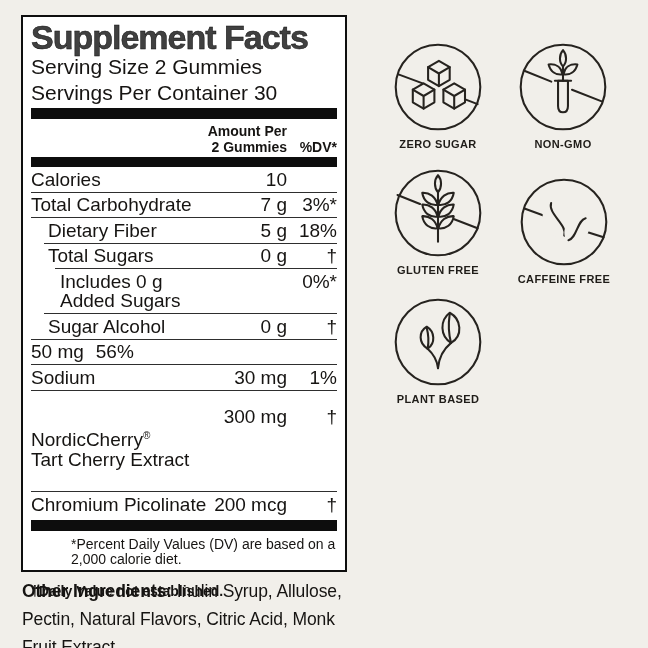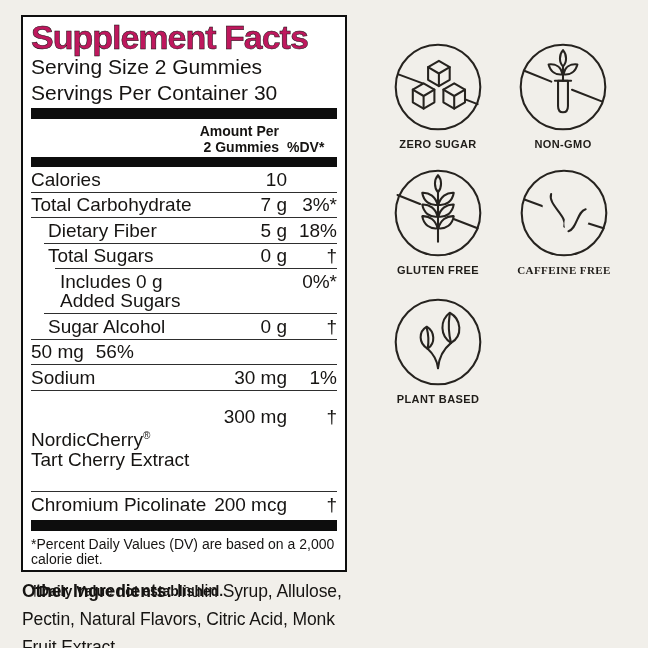--- a/index.html
+++ b/index.html
@@ -9,56 +9,56 @@
     font-family:"Liberation Sans", sans-serif;
   }
   
   .panel{
     position:absolute;left:21px;top:15px;width:326px;height:557px;
     box-sizing:border-box;background:#ffffff;border:2.5px solid #0e0e0e;
     padding:0 8px;
   }
   .title{
     font-size:34px;font-weight:bold;letter-spacing:-1px;line-height:34px;
-    margin-top:3px;color:#be185d;-webkit-text-stroke:.5px #0d0d0d;white-space:nowrap;
+    margin-top:3px;color:#404040;-webkit-text-stroke:.5px #0d0d0d;white-space:nowrap;
   }
   .serving{font-size:21px;line-height:26px;}
   .bar{background:#0d0d0d;height:11px;margin-top:2px;}
   .bar.thin{height:10px;}
   .bar.bottom{margin-top:3px;}
   .hdr{
     display:flex;justify-content:flex-end;align-items:flex-end;
-    font-size:14px;font-weight:bold;line-height:15.5px;margin-top:5px;text-align:right;gap:8px;
-  }
-  .hdr-dv{width:50px;text-align:left;}
+    font-size:14px;font-weight:bold;line-height:15.5px;margin-top:5px;text-align:right;
+  }
+  .hdr-dv{width:50px;text-align:right;}
   .nf-row{display:flex;align-items:flex-start;padding:2.5px 0;font-size:19px;line-height:19.5px;}
   .nf-row.gap{padding-top:16px;}
   .nf-name{flex:1;white-space:pre-line;}
   .nf-name.ind1{padding-left:17px;}
   .nf-name.ind2{padding-left:29px;}
   .nf-amt{text-align:left;white-space:nowrap;}
   .nf-dv{width:50px;text-align:right;white-space:nowrap;}
   .sep{height:1px;background:#2e2e2e;}
   .sep.s1{margin-left:13px;}
   .sep.s2{margin-left:24px;}
   .sup{font-size:10px;vertical-align:7px;}
   .fnote{font-size:14px;line-height:15.5px;}
-  .fnote.first{margin-top:6px;}
+  .fnote.first{margin-top:6px;margin-left:40px;}
   .fnote.second{margin-top:16px;font-weight:bold;}
   
   .badge{position:absolute;width:126px;display:flex;flex-direction:column;align-items:center;}
   .badge svg{width:90px;height:90px;display:block;}
   .bsvg circle,.bsvg line,.bsvg path{fill:none;stroke:#26231f;stroke-width:2.3;stroke-linecap:round;stroke-linejoin:round;}
   .bsvg .fb{fill:#f1efea;}
   .badge-label{
     margin-top:6px;font-size:11px;font-weight:bold;letter-spacing:.4px;
     color:#1f1c18;text-align:right;white-space:nowrap;
   }
   .b1{left:375px;top:42px;}  .b2{left:500px;top:42px;}
-  .b3{left:375px;top:168px;} .b4{left:501px;top:168px;font-family:Liberation Serif, serif;}
+  .b3{left:375px;top:168px;} .b4{left:501px;top:177px;}
   .b5{left:375px;top:297px;}
   
   .other{
     position:absolute;left:22px;top:577px;width:340px;
     font-size:17.5px;line-height:28px;letter-spacing:-.1px;
   }
   .other b{font-weight:bold;}
 </style>
 </head>
 <body>

